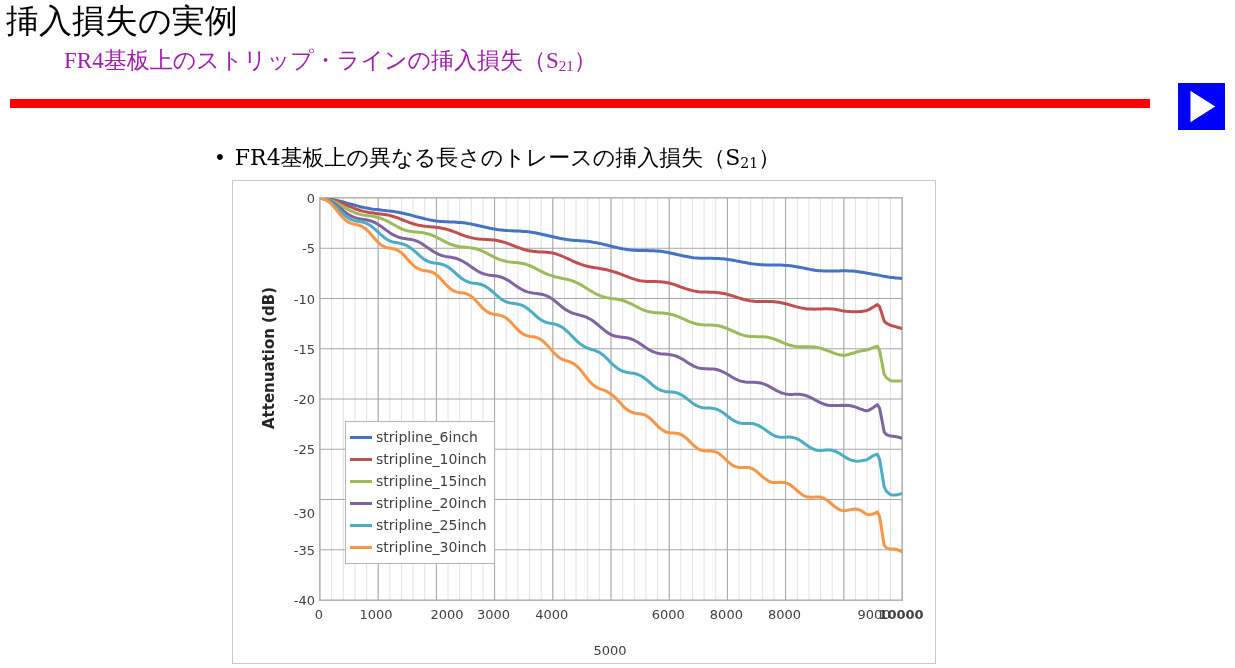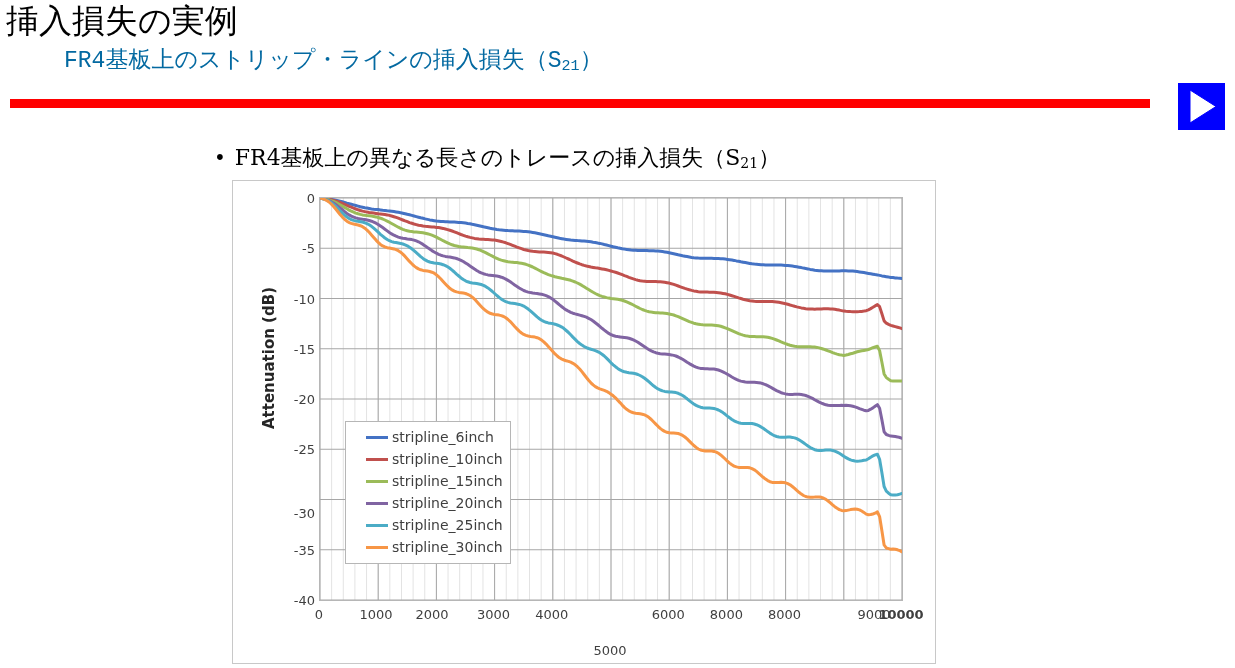--- a/index.html
+++ b/index.html
@@ -25,24 +25,24 @@
     font-size: 33px;
     line-height: 34px;
     letter-spacing: 0px;
     color: #000000;
     white-space: nowrap;
   }
   #slide-subtitle {
     position: absolute;
     left: 64px;
     top: 46px;
-    font-family: Liberation Mono, monospace;
+    font-family: Liberation Serif, serif;
     font-size: 23px;
     line-height: 30px;
-    color: #0369a1;
+    color: #a21caf;
     white-space: nowrap;
   }
   #slide-subtitle .sub {
     font-size: 15px;
     vertical-align: -0.18em;
   }
   #title-rule {
     position: absolute;
     left: 10px;
     top: 99px;
@@ -179,21 +179,21 @@
     color: #3f3f3f;
   }
 
   
   #chart-legend {
     position: absolute;
     left: 112px;
     top: 240px;
     background: #ffffff;
     border: 1px solid #b6b6b6;
-    padding: 4px 7px 5px 20px;
+    padding: 4px 7px 5px 4px;
     box-sizing: border-box;
   }
   .legend-item {
     display: flex;
     align-items: center;
     height: 22px;
     gap: 4px;
   }
   .legend-swatch {
     width: 22px;
@@ -243,21 +243,21 @@
         <div class="ytick" style="top: 151.75px;">-15</div>
         <div class="ytick" style="top: 202px;">-20</div>
         <div class="ytick" style="top: 252.25px;">-25</div>
         <div class="ytick" style="top: 316px;">-30</div>
         <div class="ytick" style="top: 352.75px;">-35</div>
         <div class="ytick" style="top: 403px;">-40</div>
       </div>
     <div id="x-ticks">
         <div class="xtick" style="left: 0px;">0</div>
         <div class="xtick" style="left: 57px;">1000</div>
-        <div class="xtick" style="left: 113px;">2000</div>
+        <div class="xtick" style="left: 128px;">2000</div>
         <div class="xtick" style="left: 174.6px;">3000</div>
         <div class="xtick" style="left: 232.8px;">4000</div>
         <div class="xtick" style="left: 291px; margin-top: 36px;">5000</div>
         <div class="xtick" style="left: 349.2px;">6000</div>
         <div class="xtick" style="left: 407.4px;">8000</div>
         <div class="xtick" style="left: 465.6px;">8000</div>
         <div class="xtick" style="left: 555px;">9000</div>
         <div class="xtick" style="left: 582px; font-weight: bold;">10000</div>
       </div>
 

